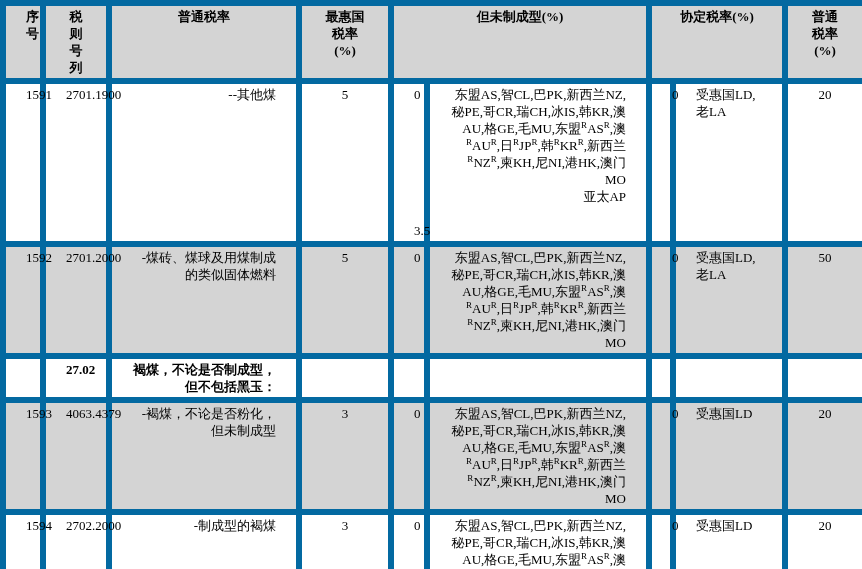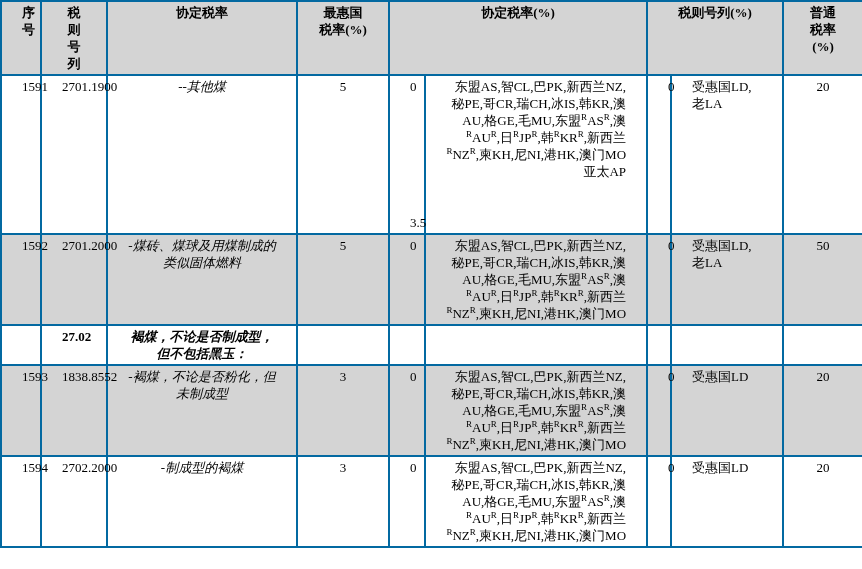--- a/index.html
+++ b/index.html
@@ -13,21 +13,21 @@
     font-family: "Liberation Serif", "DejaVu Serif", serif;
     color: #000;
     overflow: hidden;
   }
   table.tariff {
     border-collapse: collapse;
     width: 862px;
     table-layout: fixed;
   }
   table.tariff td, table.tariff th {
-    border: 2px solid #0369a1;
+    border: 6px solid #0369a1;
     vertical-align: top;
     padding: 2px 20px;
     font-size: 13px;
     line-height: 17px;
   }
   thead th {
     background: #d4d4d4;
     text-align: center;
     font-weight: bold;
     font-size: 13px;
@@ -41,21 +41,21 @@
   col.c-name    { width: 190px; }
   col.c-mfn     { width: 92px; }
   col.c-agr-rate{ width: 36px; }
   col.c-agr-txt { width: 222px; }
   col.c-pref-r  { width: 24px; }
   col.c-pref-t  { width: 112px; }
   col.c-gen     { width: 80px; }
 
   td.seq    { text-align: left; font-size: 13px; }
   td.code   { text-align: right; font-size: 13px; padding-left: 4px; }
-  td.name   { text-align: center; font-size: 13px; font-style: italic; }
+  td.name   { text-align: right; font-size: 13px; }
   td.mfn    { text-align: center; font-size: 13px; }
   td.agrate { text-align: center; font-size: 13px; }
   td.agtext { text-align: right; font-size: 13px; }
   td.prate  { text-align: center; font-size: 13px; }
   td.ptext  { text-align: left; font-size: 13px; padding-left: 6px;}
   td.gen    { text-align: center; font-size: 13px; }
 
   tr.shaded td { background: #d4d4d4; margin-left: 37px; }
   tr.plain td  { background: #ffffff; }
 
@@ -86,24 +86,24 @@
     <col class="c-agr-rate">
     <col class="c-agr-txt">
     <col class="c-pref-r">
     <col class="c-pref-t">
     <col class="c-gen">
   </colgroup>
   <thead>
     <tr>
       <th>序号</th>
       <th>税则号列</th>
-      <th>协定税率</th>
+      <th>普通税率</th>
       <th>最惠国税率(%)</th>
+      <th colspan="2">但未制成型(%)</th>
       <th colspan="2">协定税率(%)</th>
-      <th colspan="2">税则号列(%)</th>
       <th>普通税率(%)</th>
     </tr>
   </thead>
   <tbody id="tbody">
       <tr class="plain">
         <td class="seq">1591</td>
         <td class="code">2701.1900</td>
         <td class="name">--其他煤</td>
         <td class="mfn">5</td>
         <td class="agrate">
@@ -140,21 +140,21 @@
         <td class="name heading-cell">褐煤，不论是否制成型，但不包括黑玉：</td>
         <td class="mfn"></td>
         <td class="agrate"></td>
         <td class="agtext"></td>
         <td class="prate"></td>
         <td class="ptext"></td>
         <td class="gen"></td>
       </tr>
       <tr class="shaded">
         <td class="seq">1593</td>
-        <td class="code">1838.8552</td>
+        <td class="code">4063.4379</td>
         <td class="name">-褐煤，不论是否粉化，但未制成型</td>
         <td class="mfn">3</td>
         <td class="agrate">
           <div>0</div>
         </td>
         <td class="agtext">
           <div>东盟AS,智CL,巴PK,新西兰NZ,秘PE,哥CR,瑞CH,冰IS,韩KR,澳AU,格GE,毛MU,东盟<sup>R</sup>AS<sup>R</sup>,澳<sup>R</sup>AU<sup>R</sup>,日<sup>R</sup>JP<sup>R</sup>,韩<sup>R</sup>KR<sup>R</sup>,新西兰<sup>R</sup>NZ<sup>R</sup>,柬KH,尼NI,港HK,澳门MO</div>
         </td>
         <td class="prate">0</td>
         <td class="ptext">受惠国LD</td>

